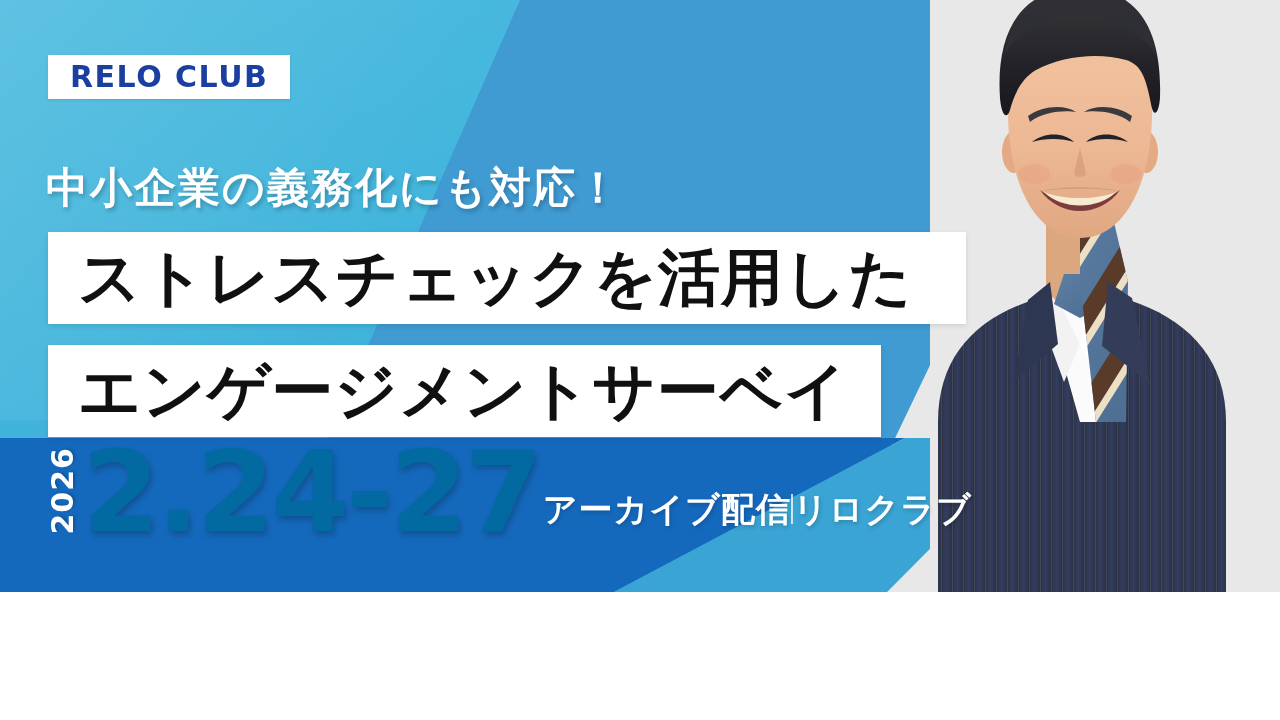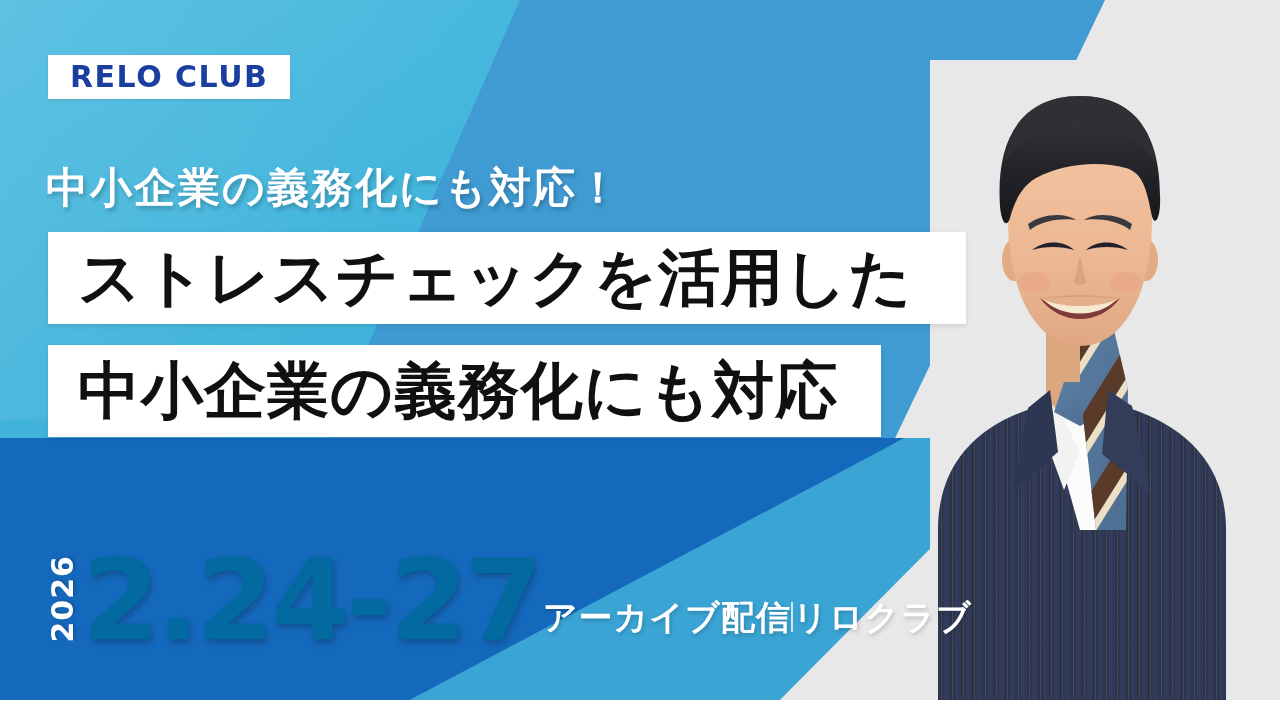--- a/index.html
+++ b/index.html
@@ -3,21 +3,21 @@
 <meta charset="utf-8">
 <style>
   html, body {
     margin: 0;
     padding: 0;
     background: #ffffff;
   }
   #banner {
     position: relative;
     width: 1280px;
-    height: 700px;
+    height: 592px;
     overflow: hidden;
     font-family: "Liberation Sans", "DejaVu Sans", sans-serif;
     background: #e8e8e8;
   }
 
   
   .bg-layer { position: absolute; inset: 0; }
 
   .bg-gray {
     position: absolute; inset: 0;
@@ -300,21 +300,21 @@
   <div class="logo-box">
     <div class="logo-text">RELO CLUB</div>
   </div>
 
   <div class="subhead">中小企業の義務化にも対応！</div>
 
   <div class="band band1">
     <span class="band-text">ストレスチェックを活用した</span>
   </div>
   <div class="band band2">
-    <span class="band-text">中小企業の義務化にも対応</span>
+    <span class="band-text">エンゲージメントサーベイ</span>
   </div>
 
   <div class="date-wrap">
     <div class="year">2026</div>
     <div class="daterange">2.24-27</div>
     <div class="meta">
       <span>アーカイブ配信</span>
       <span class="divider"></span>
       <span>リロクラブ</span>
     </div>

